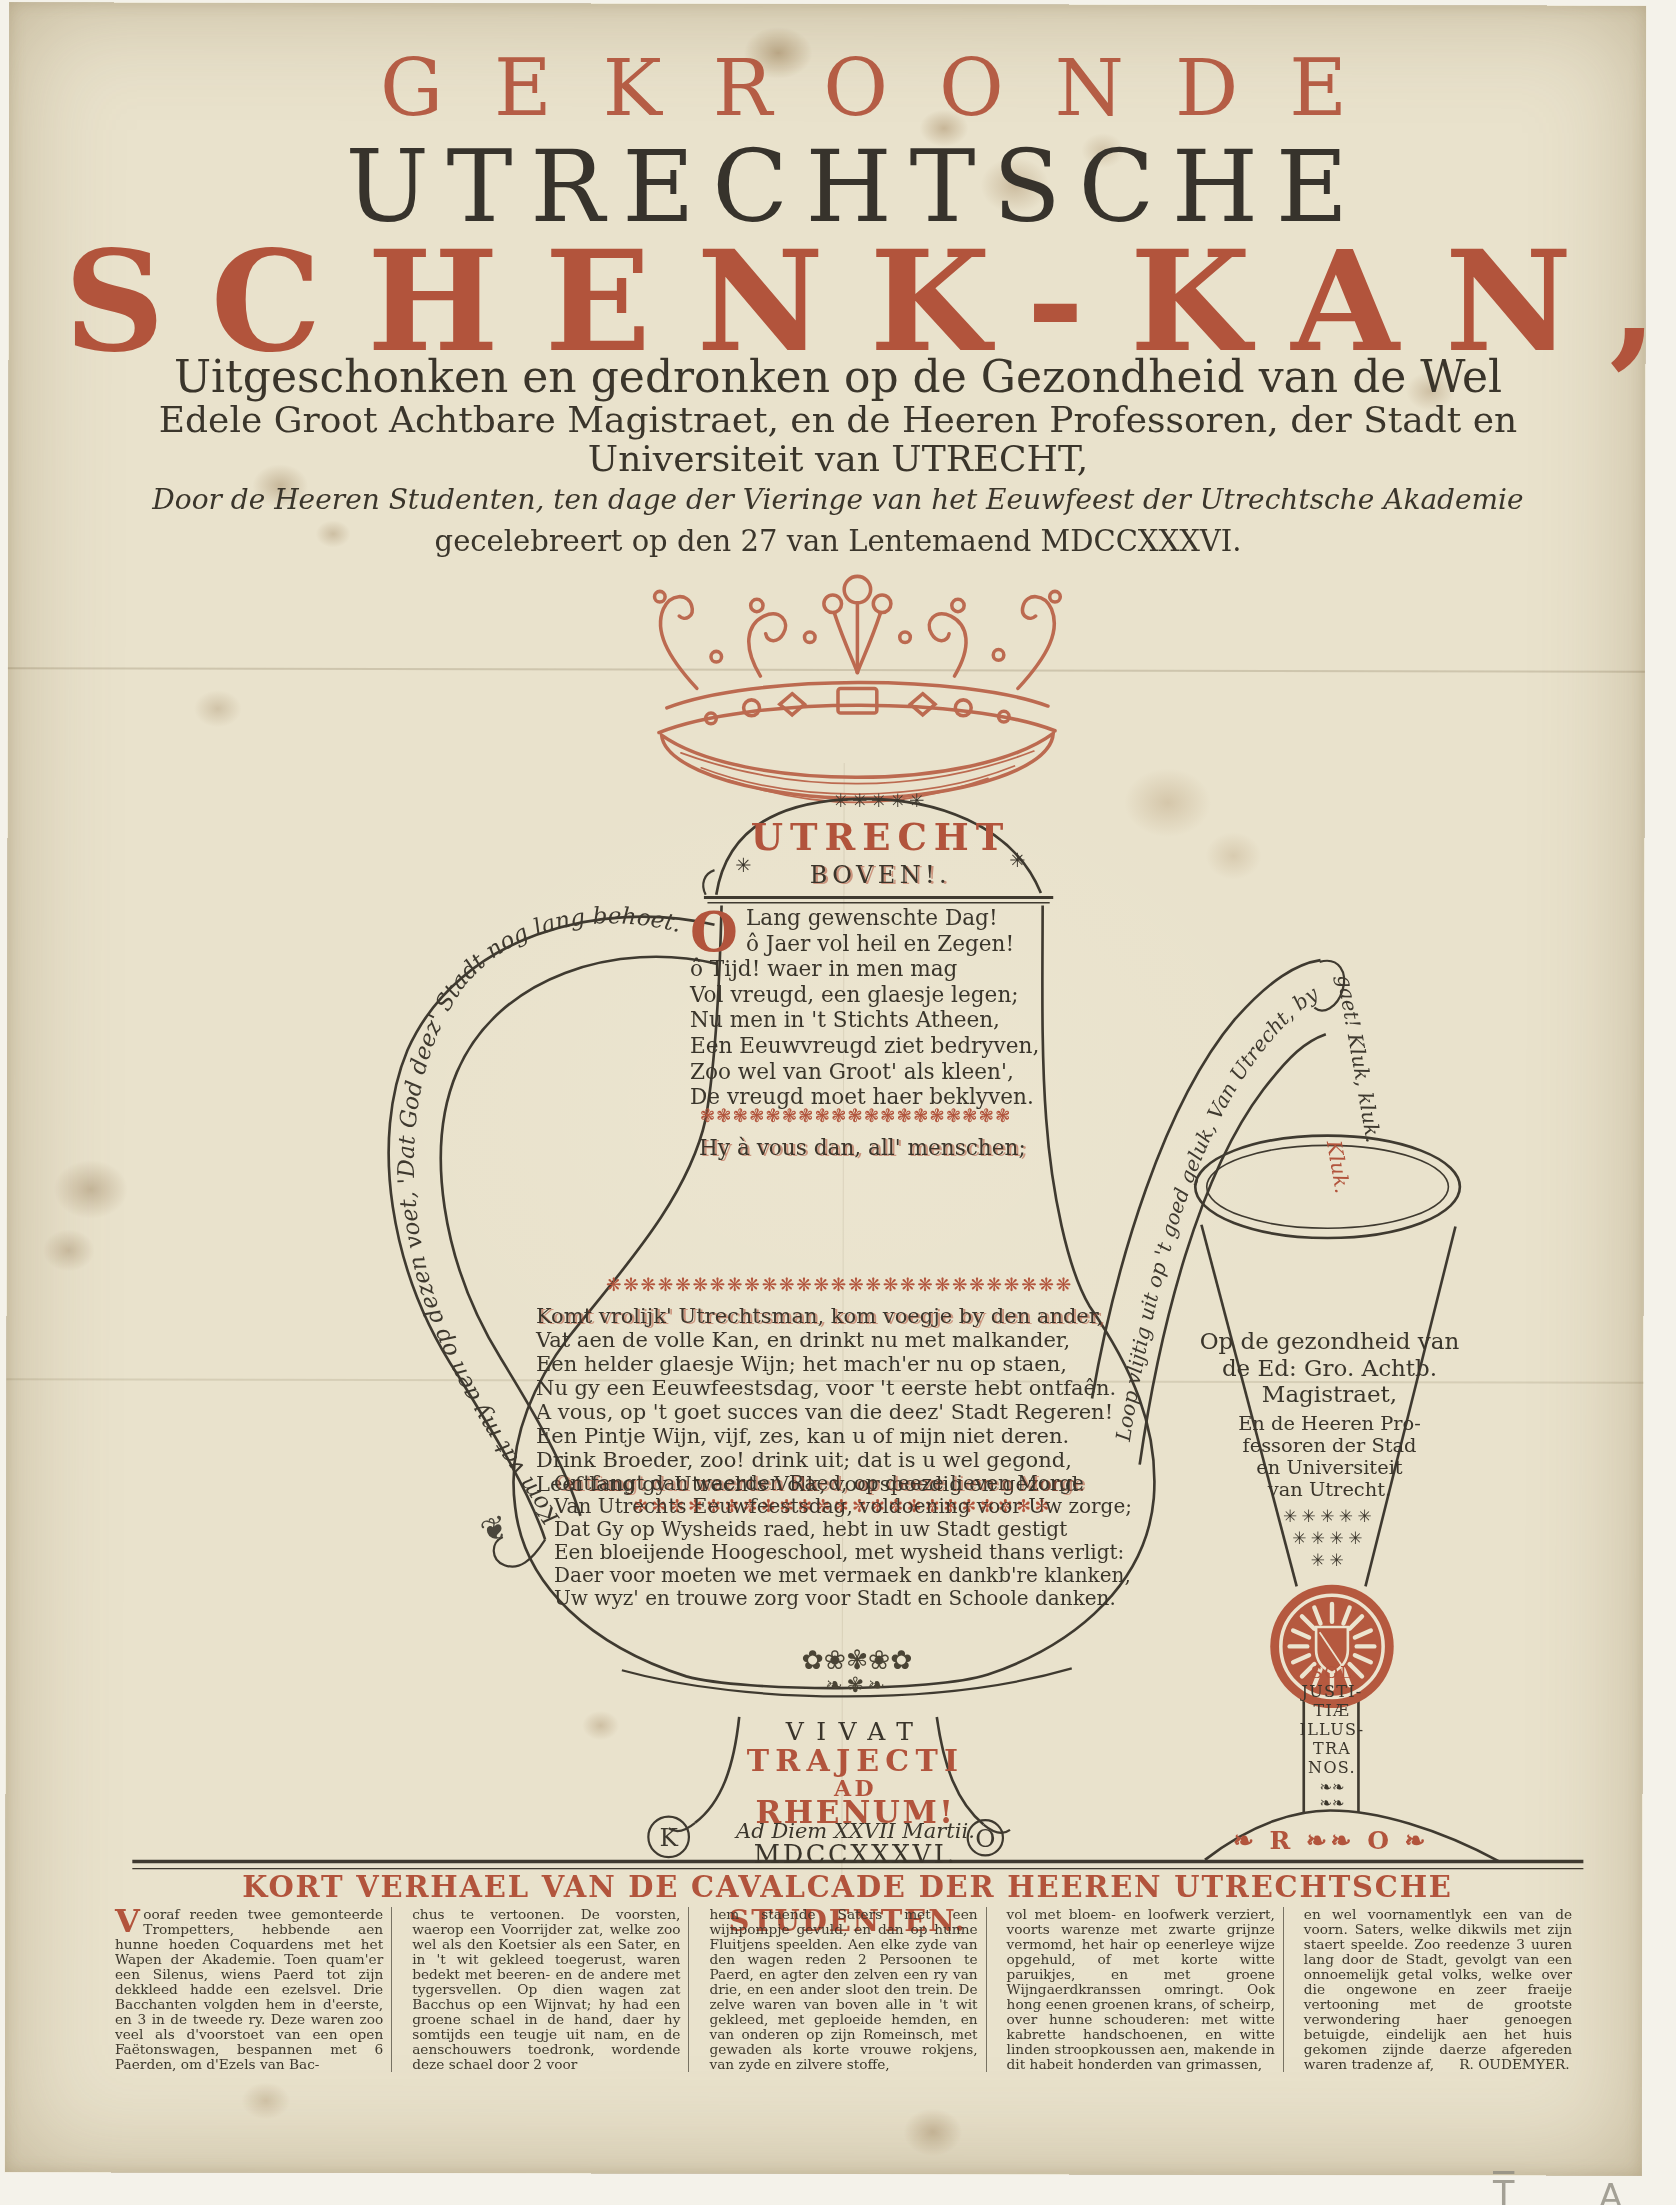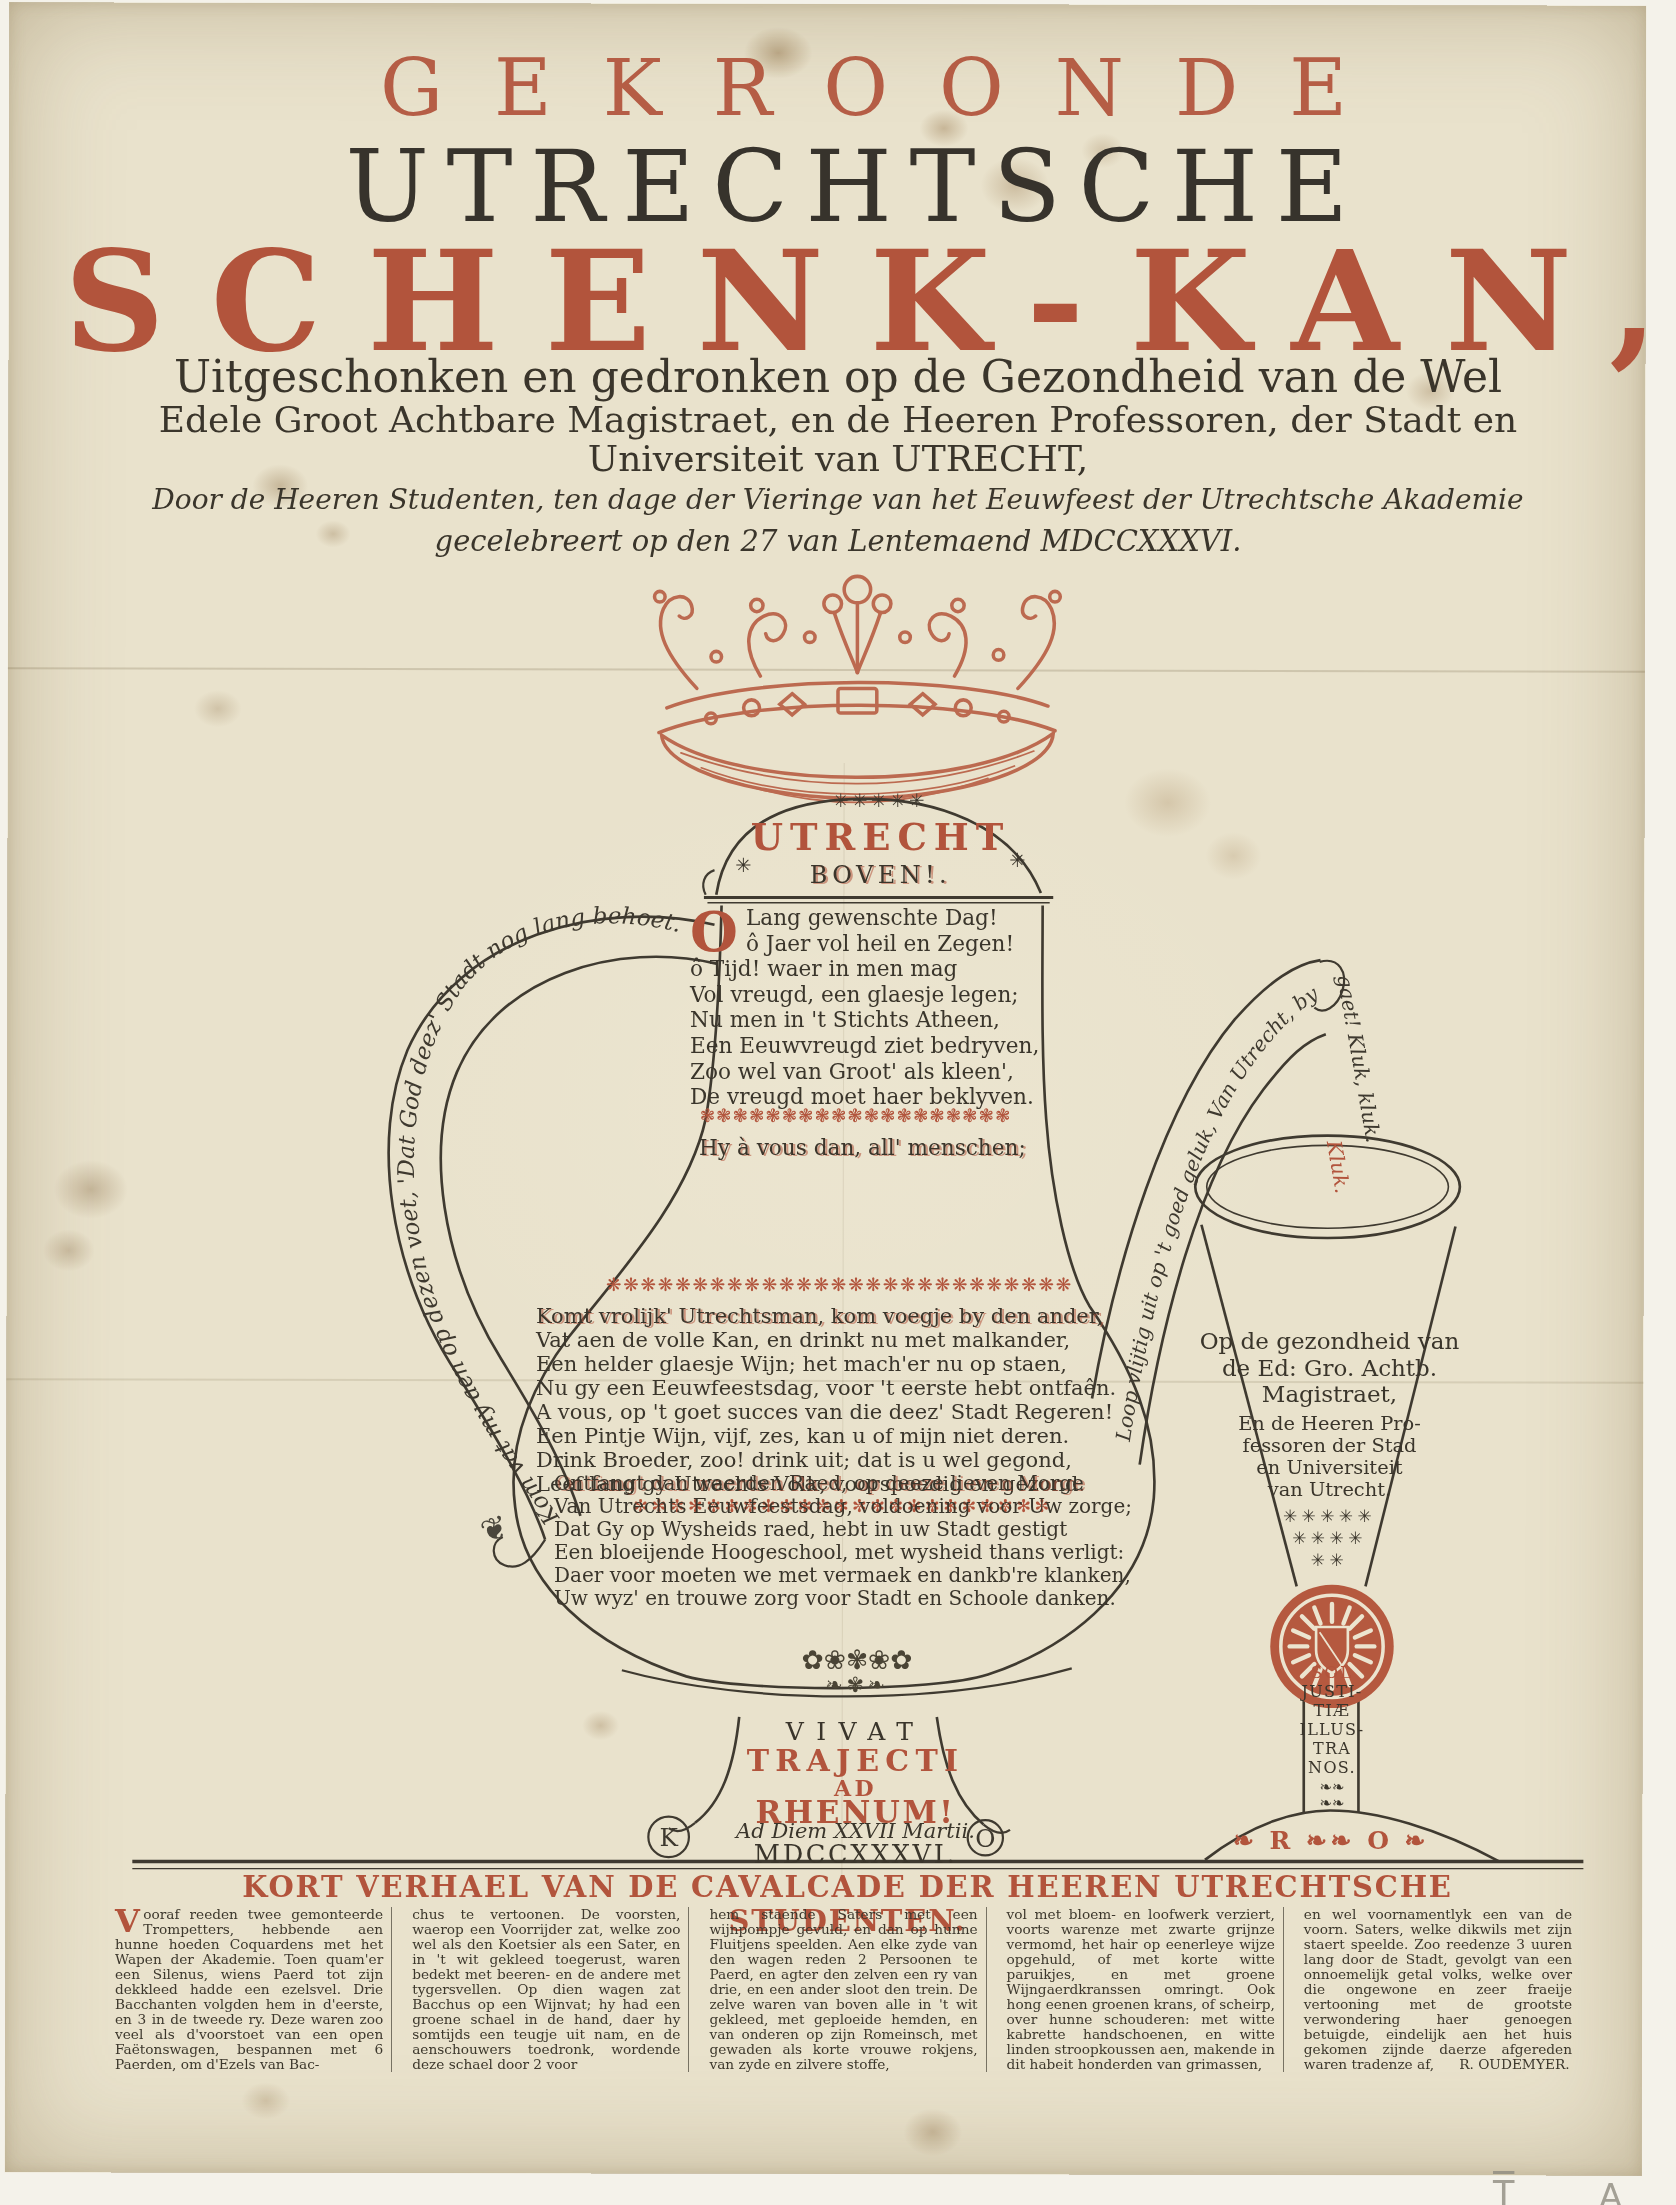--- a/index.html
+++ b/index.html
@@ -38,21 +38,21 @@
   .red{color:var(--red)}
   .misprint{text-shadow:2.2px 1.1px 0 rgba(178,84,60,.55)}
   
   .t1{left:0;top:42px;width:1676px;font-size:79px;letter-spacing:51px;padding-left:51px;color:var(--red);opacity:.93}
   .t2{left:0;top:129px;width:1676px;font-size:99px;letter-spacing:17.6px;padding-left:17.6px;color:#37332c}
   .t3{left:0;top:219px;width:1676px;font-size:139px;font-weight:bold;letter-spacing:46px;padding-left:46px;color:var(--red)}
   .s1{left:0;top:351px;width:1676px;font-size:44px}
   .s2{left:0;top:399px;width:1676px;font-size:36px}
   .s3{left:0;top:438px;width:1676px;font-size:36px}
   .d1{left:0;top:483px;width:1676px;font-size:28px;font-style:italic}
-  .d2{left:0;top:524px;width:1676px;font-size:29px;font-style:italic}
+  .d2{left:0;top:524px;width:1676px;font-size:29px;}
   
   .lid-stars{left:715px;top:790px;width:331px;font-size:18.5px;letter-spacing:3.5px;color:var(--ink)}
   .lid-city{left:715px;top:815px;width:331px;font-size:37px;font-weight:bold;letter-spacing:7px;color:var(--red)}
   .lid-boven{left:715px;top:861px;width:331px;font-size:24px;letter-spacing:4.4px}
   .lid-ast-l{left:730px;top:854px;width:26.5px;font-size:19.4px}
   .lid-ast-r{left:1004px;top:849px;width:26.5px;font-size:19.4px}
   
   .stanza{position:absolute;text-align:left;color:var(--ink)}
   .stanza .lines{white-space:pre-line}
   .st1{left:690px;top:905px;width:353px;font-size:21.6px;line-height:25.6px}

